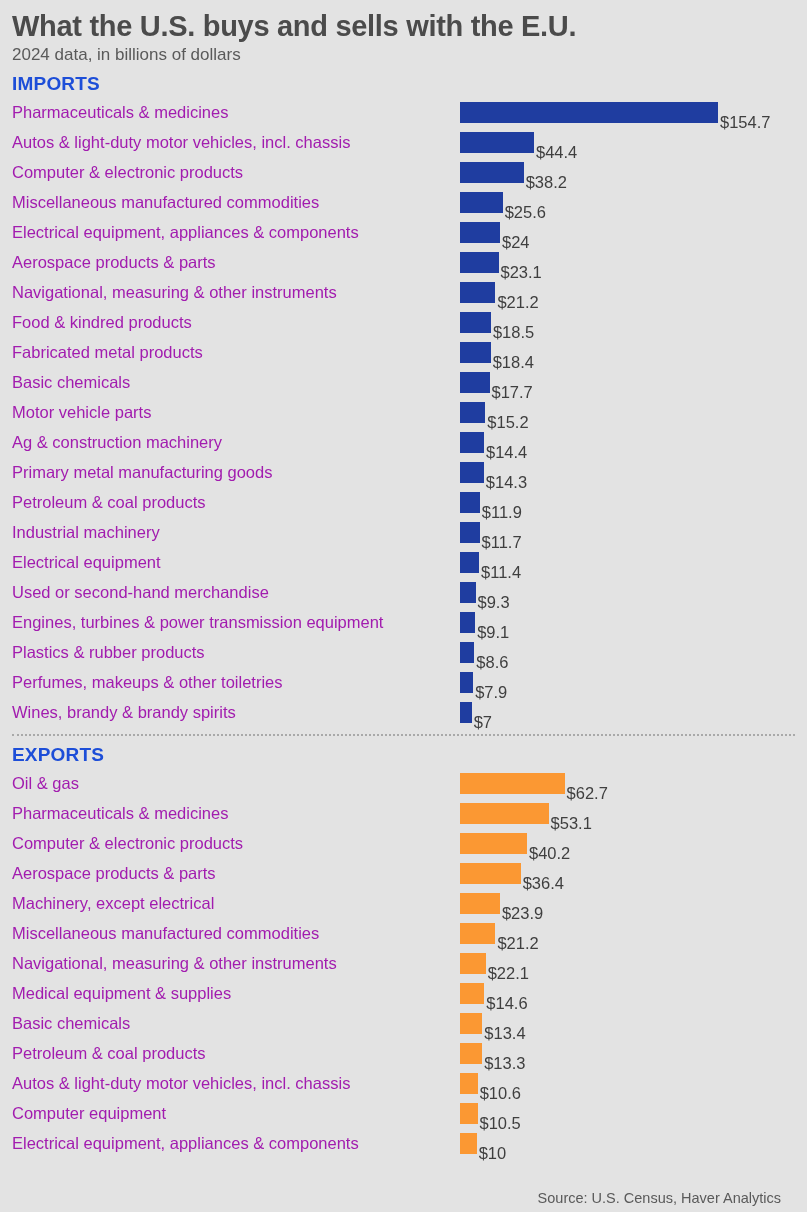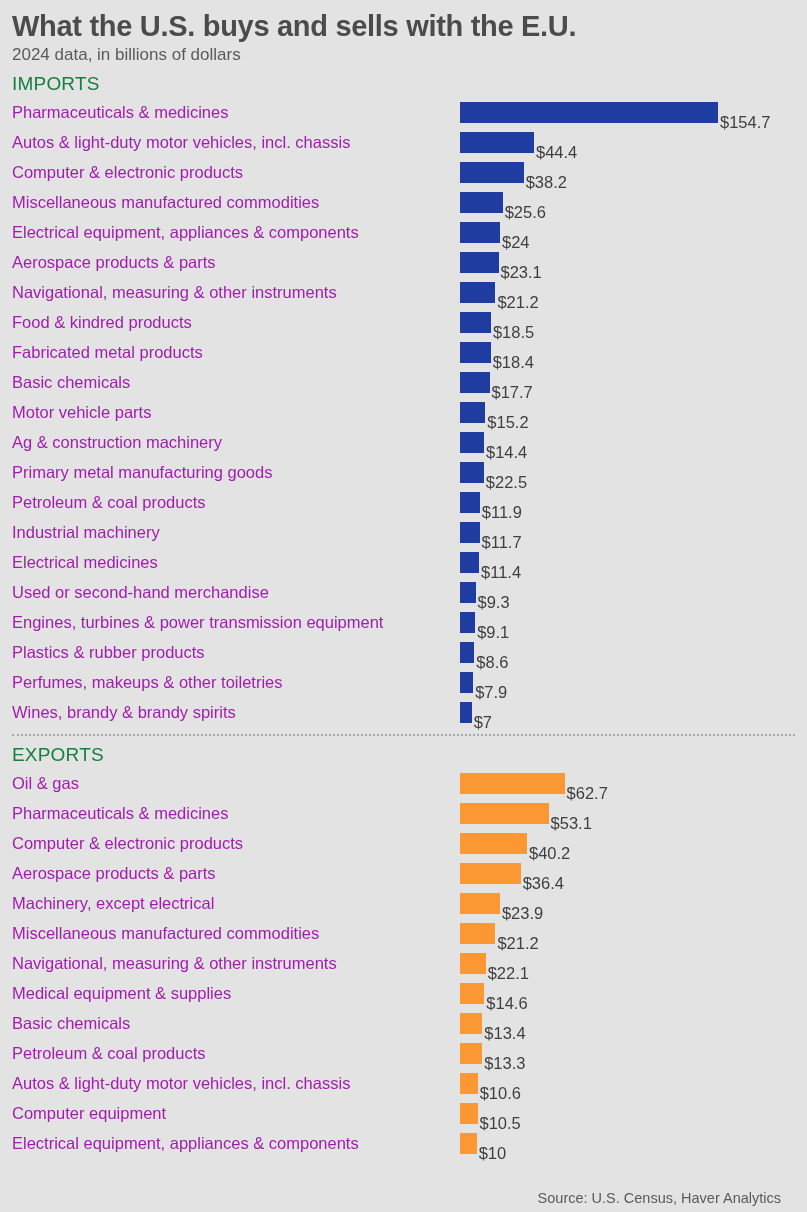--- a/index.html
+++ b/index.html
@@ -29,22 +29,22 @@
     line-height: 1.15;
     margin: 2px 0 2px 0;
   }
   .subtitle {
     font-size: 17px;
     color: #5a5a5a;
     margin: 0 0 8px 0;
   }
   .section-label {
     font-size: 19px;
-    font-weight: normal;
-    color: #15803d;
+    font-weight: bold;
+    color: #1d4ed8;
     letter-spacing: 0.2px;
     margin: 0 0 2px 0;
   }
   .rows {
     display: block;
   }
   .row {
     display: flex;
     align-items: center;
     height: 30px;
@@ -188,39 +188,39 @@
         <div class="row-label">Ag &amp; construction machinery</div>
         <div class="bar-area">
           <div class="bar imports" style="width: 24px; background: rgb(31, 61, 160);"></div>
           <div class="bar-value">$14.4</div>
         </div>
       </div>
       <div class="row">
         <div class="row-label">Primary metal manufacturing goods</div>
         <div class="bar-area">
           <div class="bar imports" style="width: 23.8px; background: rgb(31, 61, 160);"></div>
-          <div class="bar-value">$22.5</div>
+          <div class="bar-value">$14.3</div>
         </div>
       </div>
       <div class="row">
         <div class="row-label">Petroleum &amp; coal products</div>
         <div class="bar-area">
           <div class="bar imports" style="width: 19.8px; background: rgb(31, 61, 160);"></div>
           <div class="bar-value">$11.9</div>
         </div>
       </div>
       <div class="row">
         <div class="row-label">Industrial machinery</div>
         <div class="bar-area">
           <div class="bar imports" style="width: 19.5px; background: rgb(31, 61, 160);"></div>
           <div class="bar-value">$11.7</div>
         </div>
       </div>
       <div class="row">
-        <div class="row-label">Electrical medicines</div>
+        <div class="row-label">Electrical equipment</div>
         <div class="bar-area">
           <div class="bar imports" style="width: 19px; background: rgb(31, 61, 160);"></div>
           <div class="bar-value">$11.4</div>
         </div>
       </div>
       <div class="row">
         <div class="row-label">Used or second-hand merchandise</div>
         <div class="bar-area">
           <div class="bar imports" style="width: 15.5px; background: rgb(31, 61, 160);"></div>
           <div class="bar-value">$9.3</div>

